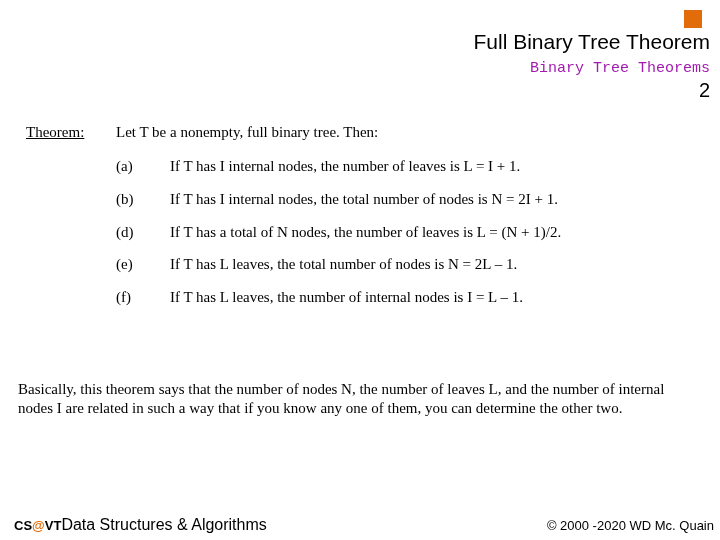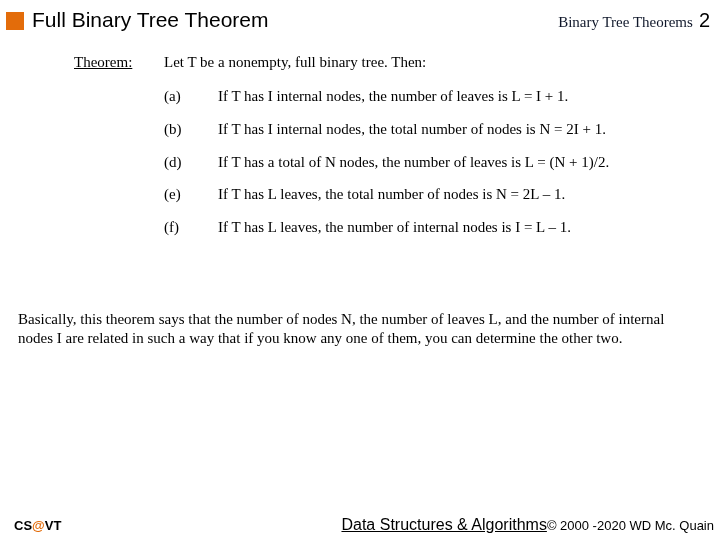--- a/index.html
+++ b/index.html
@@ -7,55 +7,55 @@
     width: 720px;
     height: 540px;
     font-family: "Times New Roman", Times, serif;
     background: #fff;
     color: #000;
     position: relative;
     overflow: hidden;
   }
   .header {
     display: flex;
-    align-items: center;
+    align-items: flex-end;
     padding: 6px 10px 4px 6px;
+    flex-direction: column;
   }
   .orange-sq {
     width: 18px;
     height: 18px;
     background: #e36c0a;
     margin-right: 8px;
     margin-top: 4px;
     flex: 0 0 auto;
   }
   .title-left {
     font-size: 21px;
     font-family: Arial, sans-serif;
     color: #000;
     flex: 1 1 auto;
     padding-top: 2px;
   }
   .title-right {
     font-size: 15px;
-    font-family: Liberation Serif, serif;
-    color: #0f172a;
+    font-family: Liberation Mono, monospace;
+    color: #a21caf;
     padding-top: 6px;
     text-align: right;
   }
   .pagenum {
     font-size: 20px;
     font-family: Arial, sans-serif;
     color: #000;
     padding-top: 2px;
     padding-left: 6px;
   }
   .body-area {
     padding: 18px 22px 0 26px;
-    margin-left: 48px;
   }
   .theorem-row {
     display: flex;
     gap: 14px;
     margin-bottom: 16px;
   }
   .theorem-label {
     width: 76px;
     flex: 0 0 auto;
     text-decoration: underline;
@@ -98,24 +98,23 @@
   }
   .footer-left {
     font-size: 13px;
     font-weight: bold;
     color: #000;
     flex: 0 0 auto;
   }
   .footer-left .at { color: #e36c0a; }
   .footer-center {
     flex: 1 1 auto;
-    text-align: right;
+    text-align: left;
     font-size: 16px;
     color: #000;
-    text-decoration: underline;
   }
   .footer-right {
     flex: 0 0 auto;
     font-size: 13px;
     color: #000;
   }
 </style>
 </head>
 <body>
 

